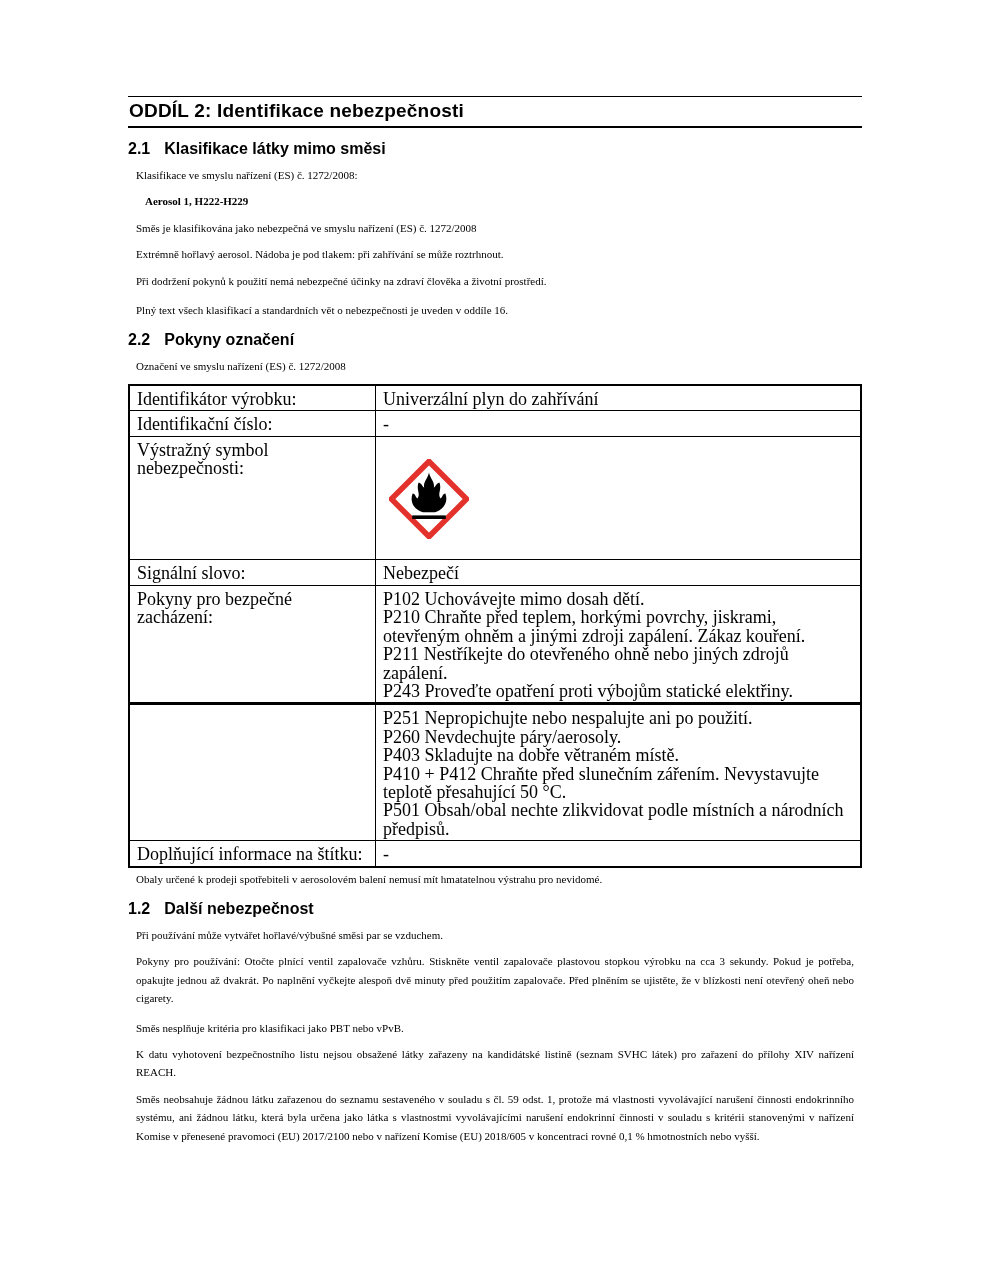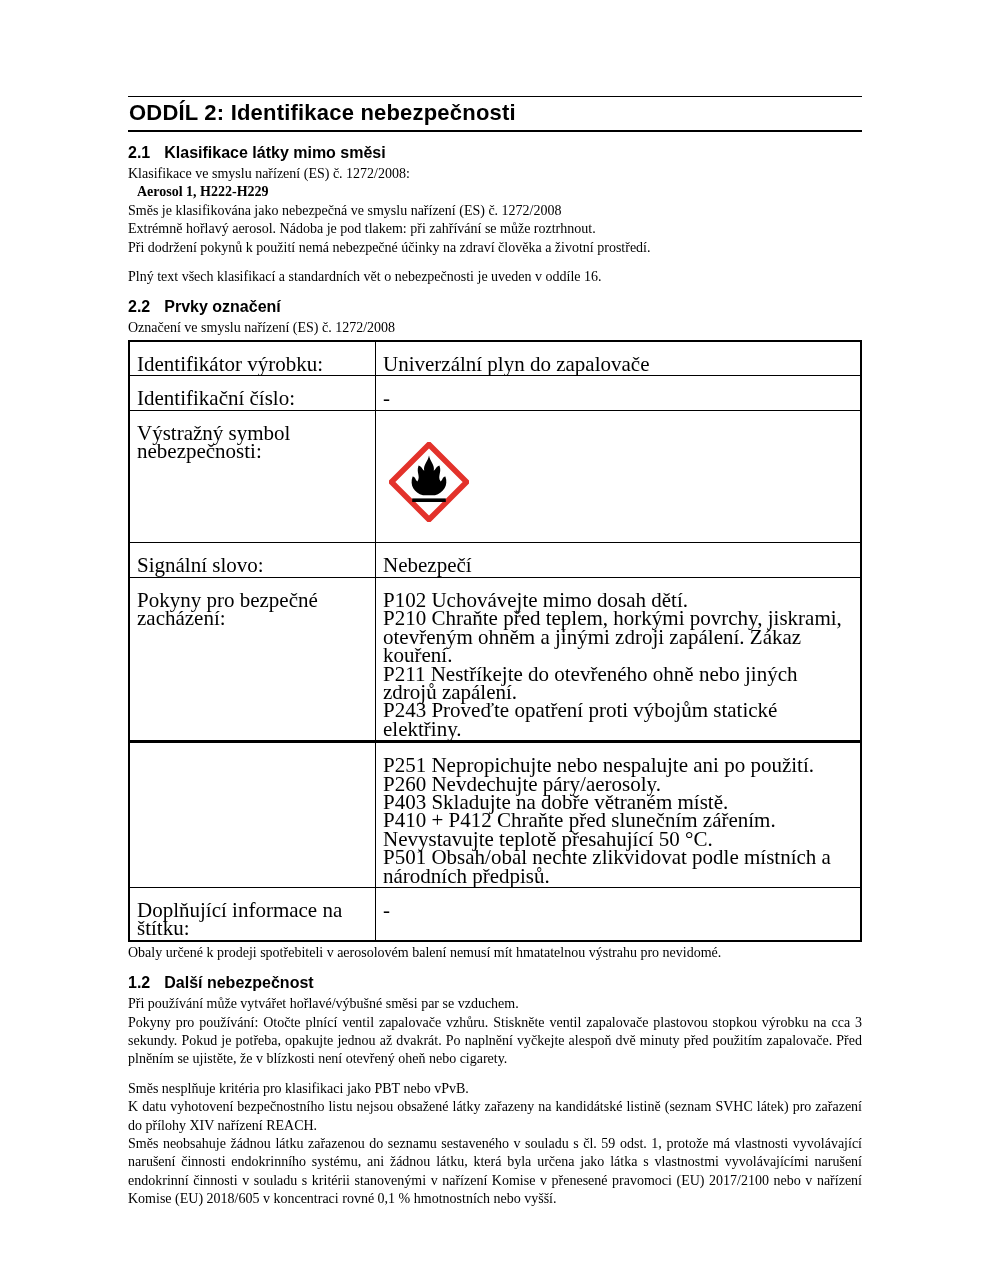--- a/index.html
+++ b/index.html
@@ -15,54 +15,54 @@
     left: 128px; top: 96px;
     width: 734px;
   }
   
   .section-banner {
     border-top: 1px solid #000;
     border-bottom: 2px solid #000;
     padding: 3px 1px 4px 1px;
     font-family: "Liberation Sans", sans-serif;
     font-weight: bold;
-    font-size: 22px;
+    font-size: 19px;
     letter-spacing: 0.2px;
   }
   
   .subheading {
     font-family: "Liberation Sans", sans-serif;
     font-weight: bold;
     font-size: 16px;
     margin-top: 12px;
     margin-bottom: 3px;
     display: flex;
   }
   .subheading .num { margin-right: 14px; }
   p {
-    margin: 0;
-    font-size: 14px;
+    margin: 8px;
+    font-size: 11px;
     line-height: 18.4px;
   }
   p.gap-before { margin-top: 11px; }
   p.bold { font-weight: bold; }
   p.indented { padding-left: 9px; font-weight: bold; }
   p.justified { text-align: justify; }
   
   table.label-table {
     border-collapse: collapse;
     width: 100%;
     margin-top: 2px;
     table-layout: fixed;
   }
   table.label-table td {
     border: 1px solid #000;
     vertical-align: top;
-    padding: 13px 7px 2px 7px;
-    font-size: 21px;
+    padding: 4px 7px 2px 7px;
+    font-size: 18px;
     line-height: 18.4px;
   }
   table.label-table { border: 2px solid #000; }
   td.lbl { width: 231px; }
   td.val { white-space: pre-line; }
   tr.thick-top td { border-top: 3px solid #000; }
   td.picto-cell { height: 84px; padding: 4px 7px; }
   .ghs-pictogram { display: block; margin-left: 6px; }
   .note-line { margin-top: 2px; }
 </style>
@@ -83,29 +83,29 @@
   <p class="indented">Aerosol 1, H222-H229</p>
   <p>Směs je klasifikována jako nebezpečná ve smyslu nařízení (ES) č. 1272/2008</p>
 
   <p>Extrémně hořlavý aerosol. Nádoba je pod tlakem: při zahřívání se může roztrhnout.</p>
   <p>Při dodržení pokynů k použití nemá nebezpečné účinky na zdraví člověka a životní prostředí.</p>
 
   <p class="gap-before">Plný text všech klasifikací a standardních vět o nebezpečnosti je uveden v oddíle 16.</p>
 
   <div class="subheading">
     <span class="num">2.2</span>
-    <span>Prvky označení</span>
+    <span>Pokyny označení</span>
   </div>
   <p>Označení ve smyslu nařízení (ES) č. 1272/2008</p>
 
   <table class="label-table">
     <tbody>
         <tr>
       <td class="lbl">Identifikátor výrobku:</td>
-      <td class="val">Univerzální plyn do zapalovače</td>
+      <td class="val">Univerzální plyn do zahřívání</td>
     </tr>
     <tr>
       <td class="lbl">Identifikační číslo:</td>
       <td class="val">-</td>
     </tr>
     <tr>
       <td class="lbl">Výstražný symbol nebezpečnosti:</td>
       <td class="val picto-cell">
         <svg class="ghs-pictogram" width="80" height="80" viewBox="0 0 100 100" xmlns="http://www.w3.org/2000/svg">
           <path d="M50 3 L97 50 L50 97 L3 50 Z" fill="#ffffff" stroke="#e3322b" stroke-width="7" stroke-linejoin="miter"></path>

